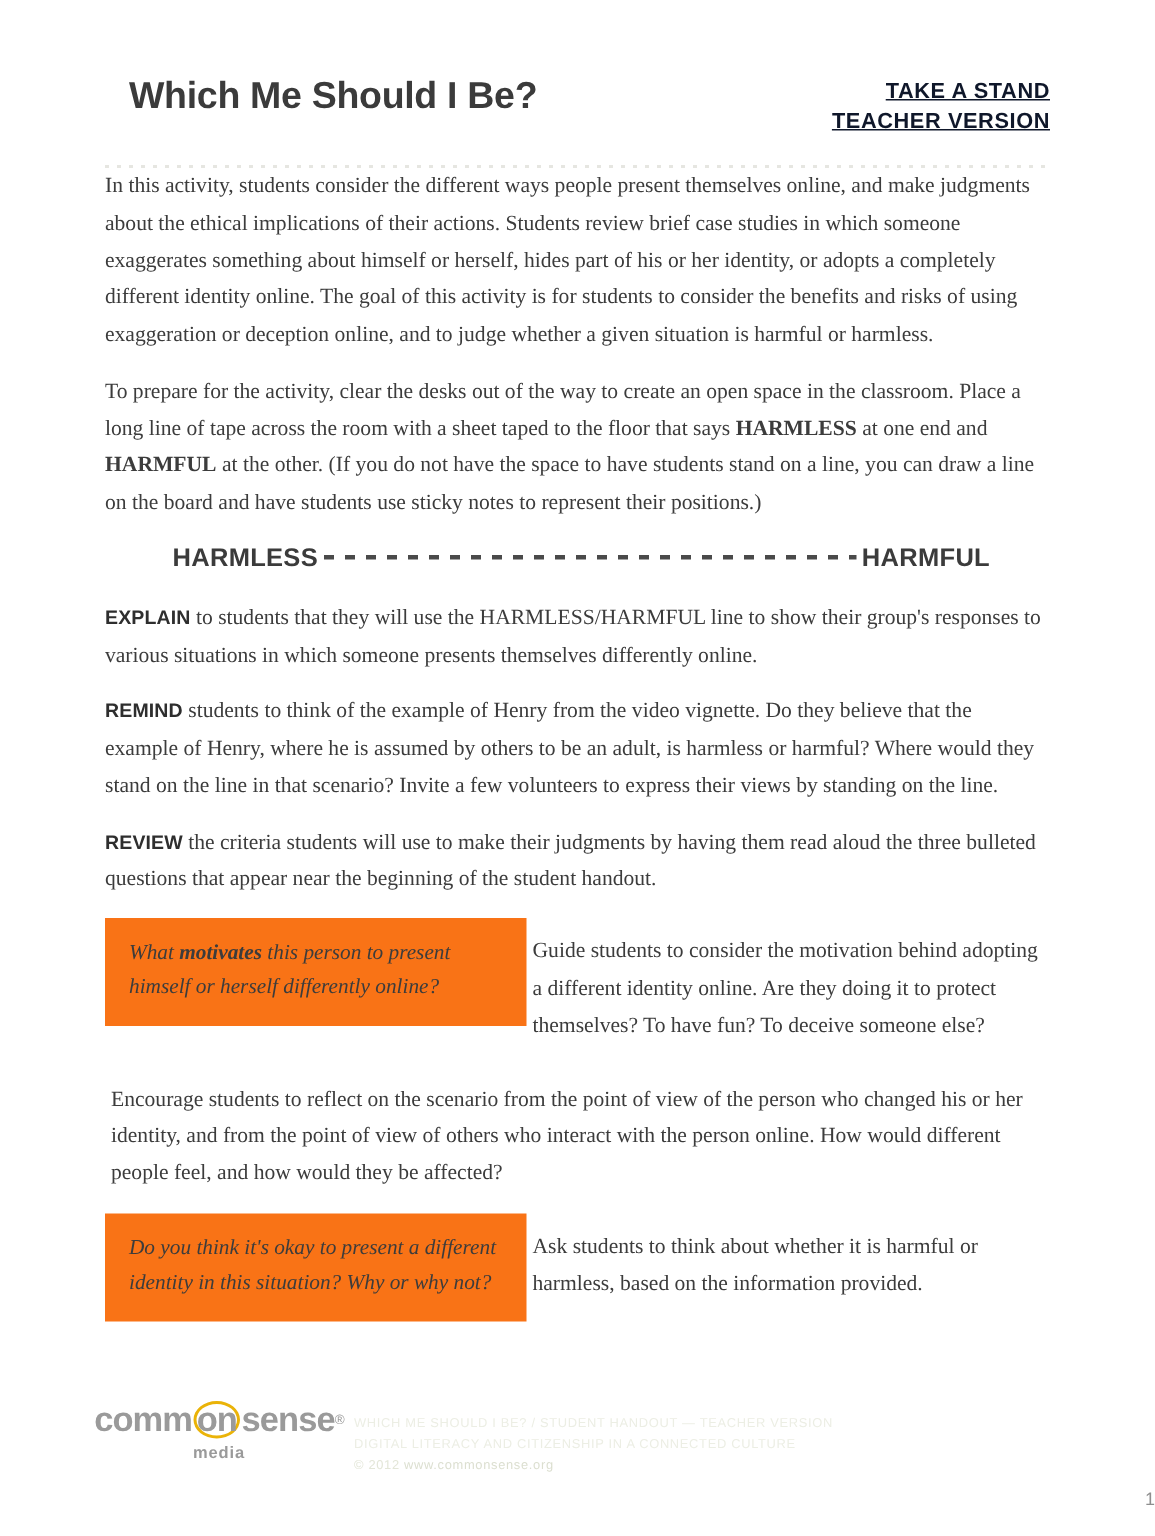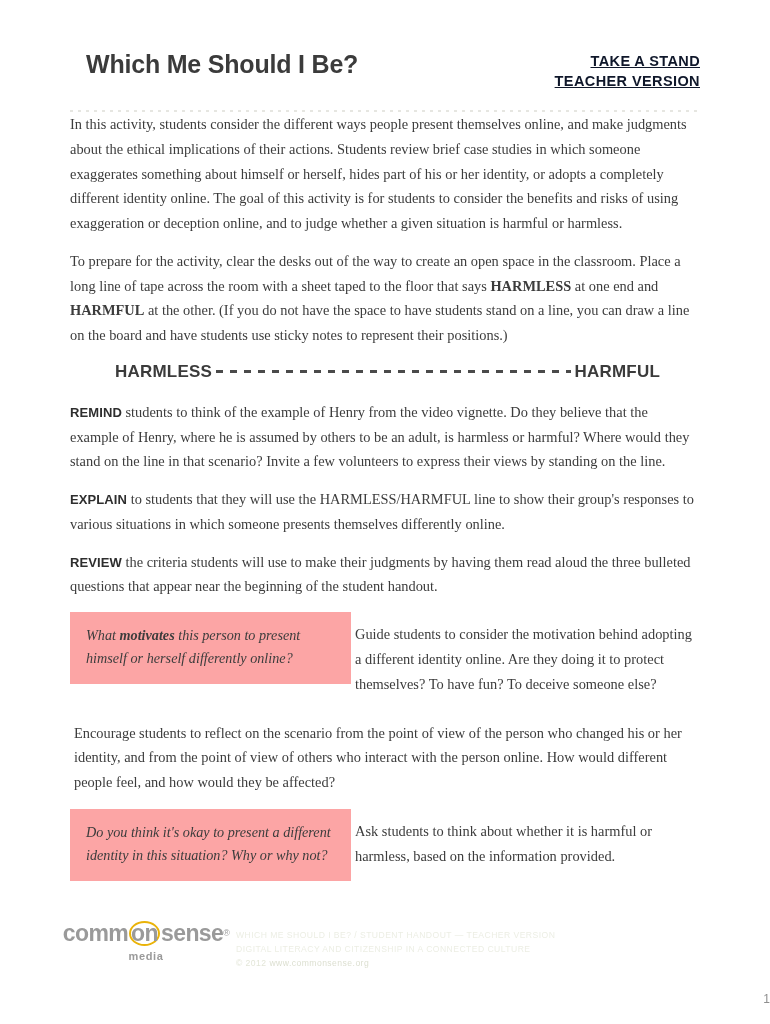--- a/index.html
+++ b/index.html
@@ -116,21 +116,21 @@
 
   
   .qa-row {
     display: flex;
     align-items: flex-start;
     margin-bottom: 14px;
   }
   .qa-question {
     width: 281px;
     box-sizing: border-box;
-    background: #fca5a5;
+    background: #f97316;
     padding: 12px 16px 14px 16px;
     font-family: "Liberation Serif", serif;
     font-style: italic;
     font-size: 14.2px;
     line-height: 1.62;
     color: #3c3c3c;
     min-height: 62px;
   }
   .qa-question b {
     font-weight: bold;
@@ -148,21 +148,21 @@
 
   .spacer-give {
     height: 16px;
   }
 
   
   .footer {
     position: absolute;
     left: 70px;
     right: 55px;
-    bottom: 53px;
+    bottom: 40px;
     display: flex;
     align-items: flex-start;
   }
   .logo {
     width: 152px;
     flex: none;
     text-align: center;
     padding-top: 4px;
   }
   .logo-main {
@@ -246,23 +246,23 @@
   <p class="body">In this activity, students consider the different ways people present themselves online, and make judgments about the ethical implications of their actions. Students review brief case studies in which someone exaggerates something about himself or herself, hides part of his or her identity, or adopts a completely different identity online. The goal of this activity is for students to consider the benefits and risks of using exaggeration or deception online, and to judge whether a given situation is harmful or harmless.</p>
 
   <p class="body"><span>To prepare for the activity, clear the desks out of the way to create an open space in the classroom. Place a long line of tape across the room with a sheet taped to the floor that says </span><span class="bold-serif">HARMLESS</span><span> at one end and </span><span class="bold-serif">HARMFUL</span><span> at the other. (If you do not have the space to have students stand on a line, you can draw a line on the board and have students use sticky notes to represent their positions.)</span></p>
 
   <div class="scale">
     <span class="scale-label">HARMLESS</span>
     <span class="scale-line"></span>
     <span class="scale-label">HARMFUL</span>
   </div>
 
+  <p class="body"><span class="kw">EXPLAIN</span><span> to students that they will use the HARMLESS/HARMFUL line to show their group's responses to various situations in which someone presents themselves differently online.</span></p>
+
   <p class="body"><span class="kw">REMIND</span><span> students to think of the example of Henry from the video vignette. Do they believe that the example of Henry, where he is assumed by others to be an adult, is harmless or harmful? Where would they stand on the line in that scenario? Invite a few volunteers to express their views by standing on the line.</span></p>
-
-  <p class="body"><span class="kw">EXPLAIN</span><span> to students that they will use the HARMLESS/HARMFUL line to show their group's responses to various situations in which someone presents themselves differently online.</span></p>
 
   <p class="body"><span class="kw">REVIEW</span><span> the criteria students will use to make their judgments by having them read aloud the three bulleted questions that appear near the beginning of the student handout.</span></p>
 
   <div class="qa-row">
     <div class="qa-question"><span>What </span><b>motivates</b><span> this person to present himself or herself differently online?</span></div>
     <div class="qa-answer">Guide students to consider the motivation behind adopting a different identity online. Are they doing it to protect themselves? To have fun? To deceive someone else?</div>
   </div>
 
   <div class="qa-row">
     <div class="qa-answer">Encourage students to reflect on the scenario from the point of view of the person who changed his or her identity, and from the point of view of others who interact with the person online. How would different people feel, and how would they be affected?</div>

